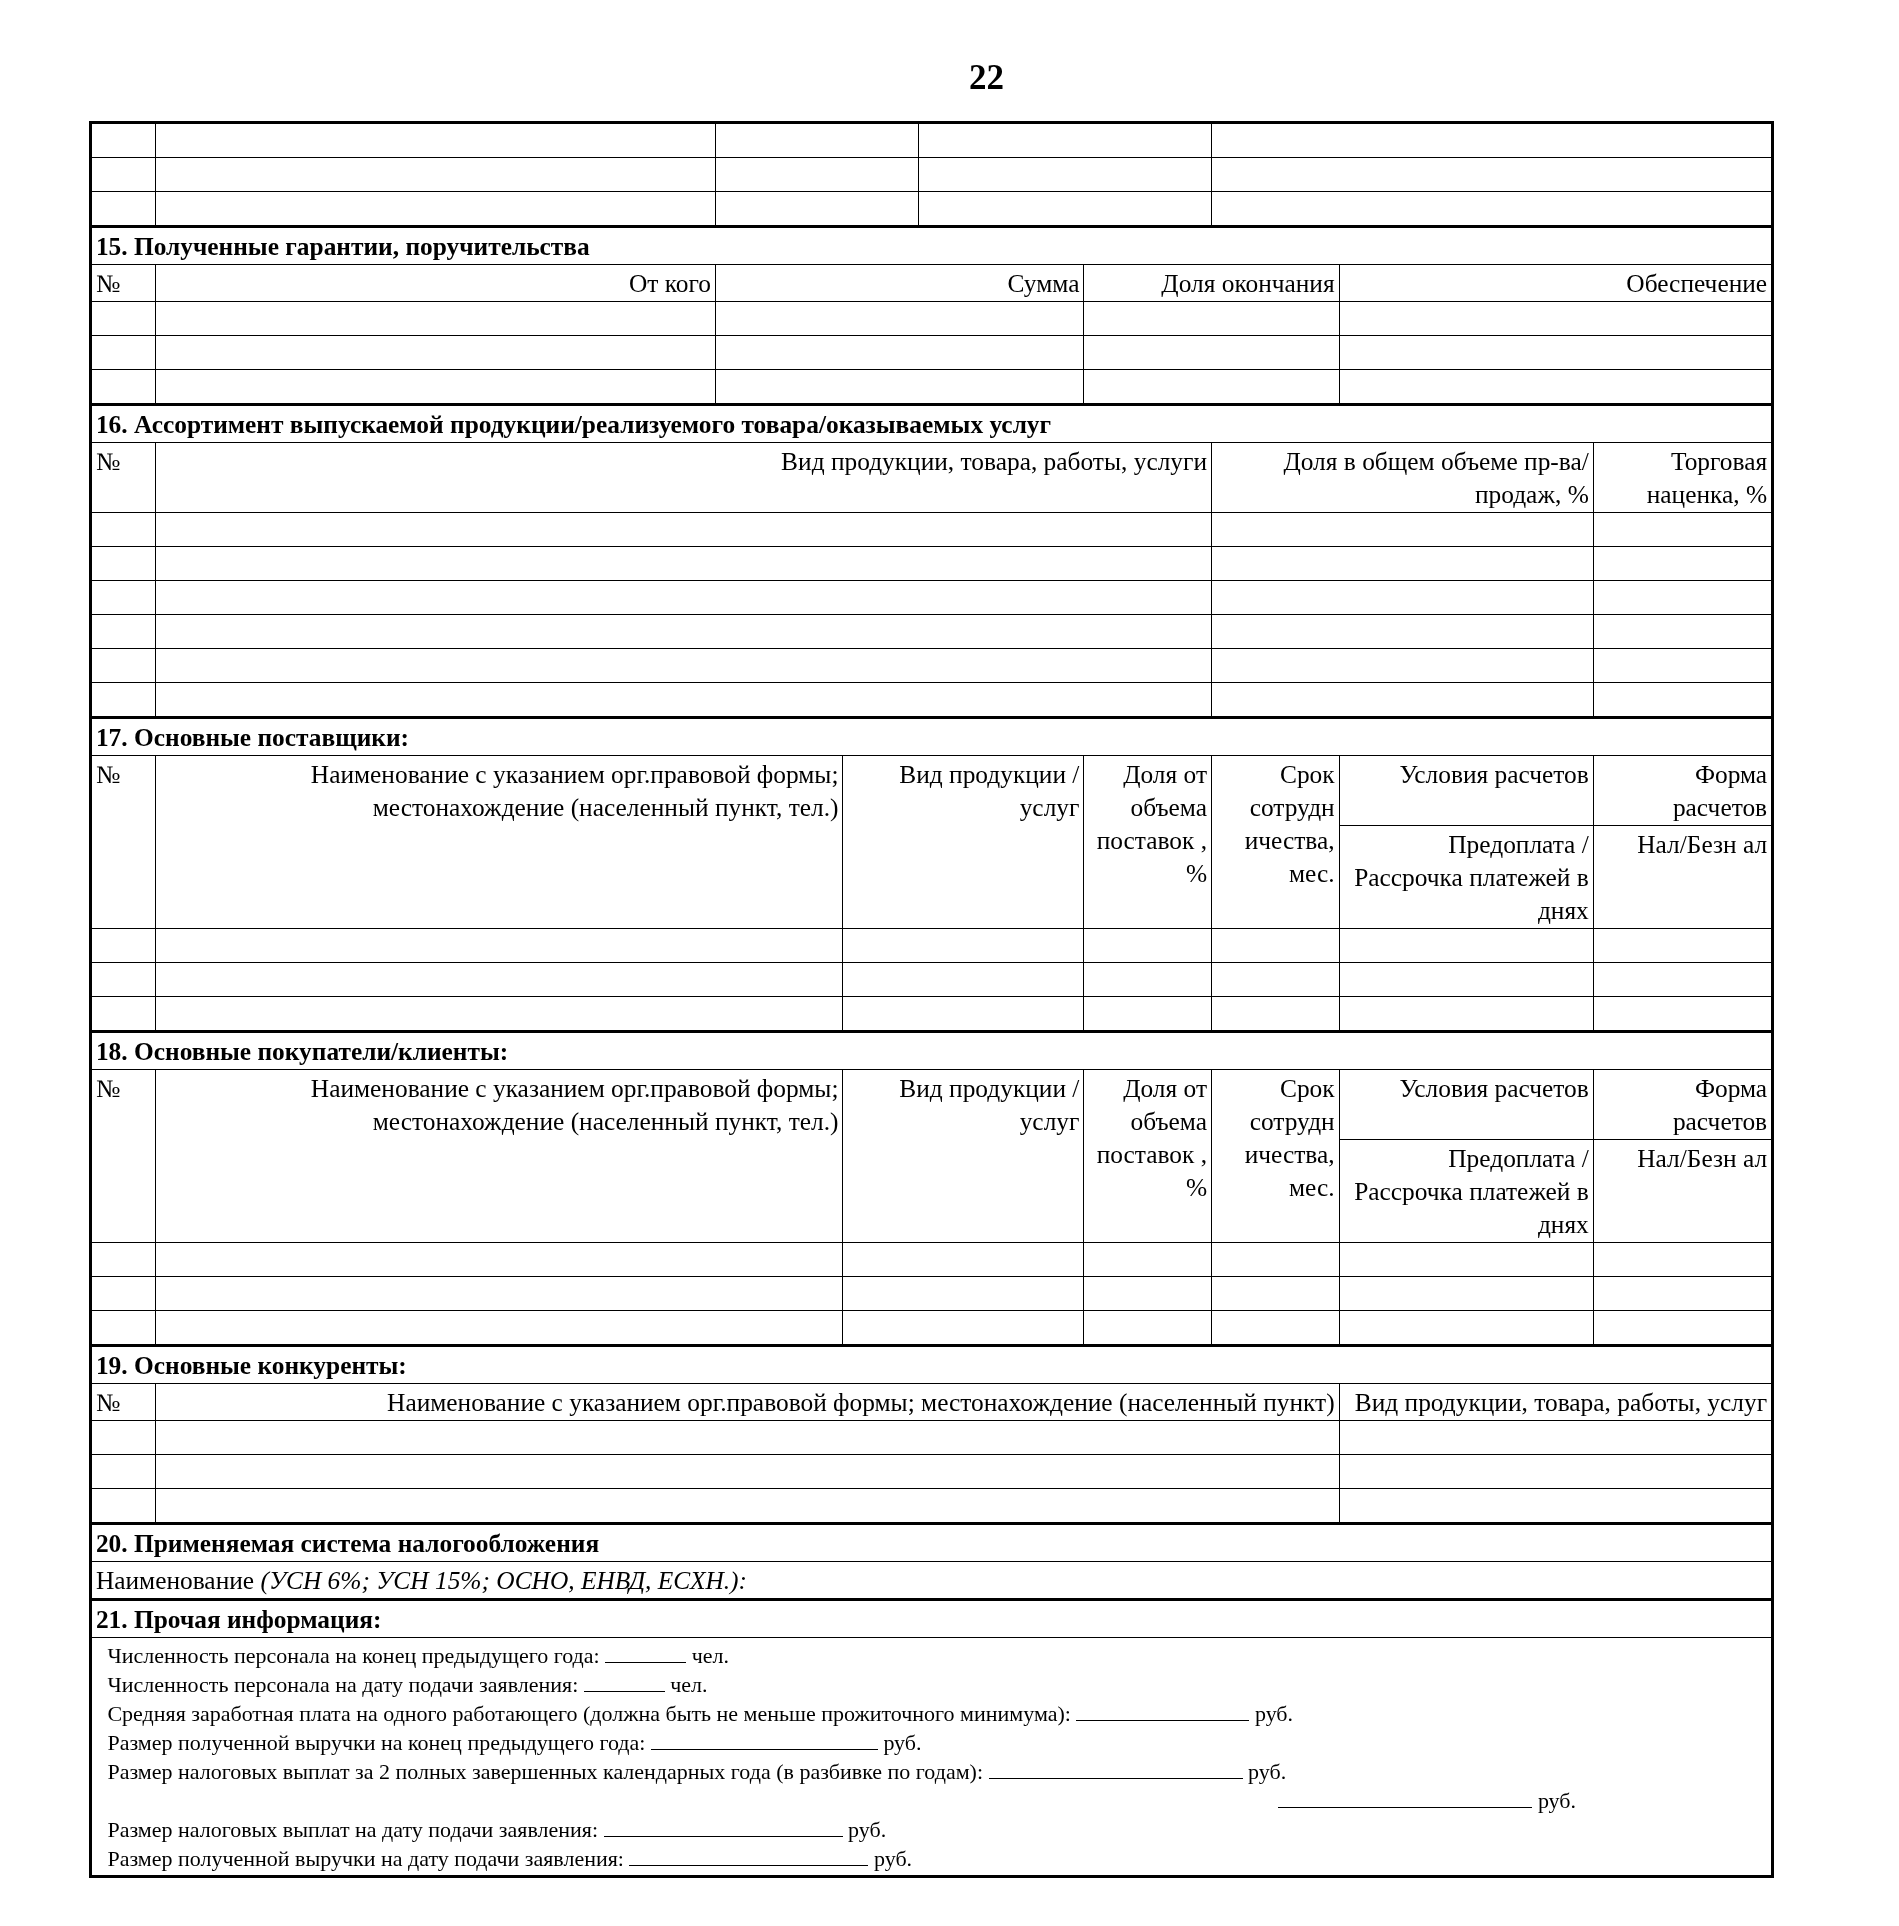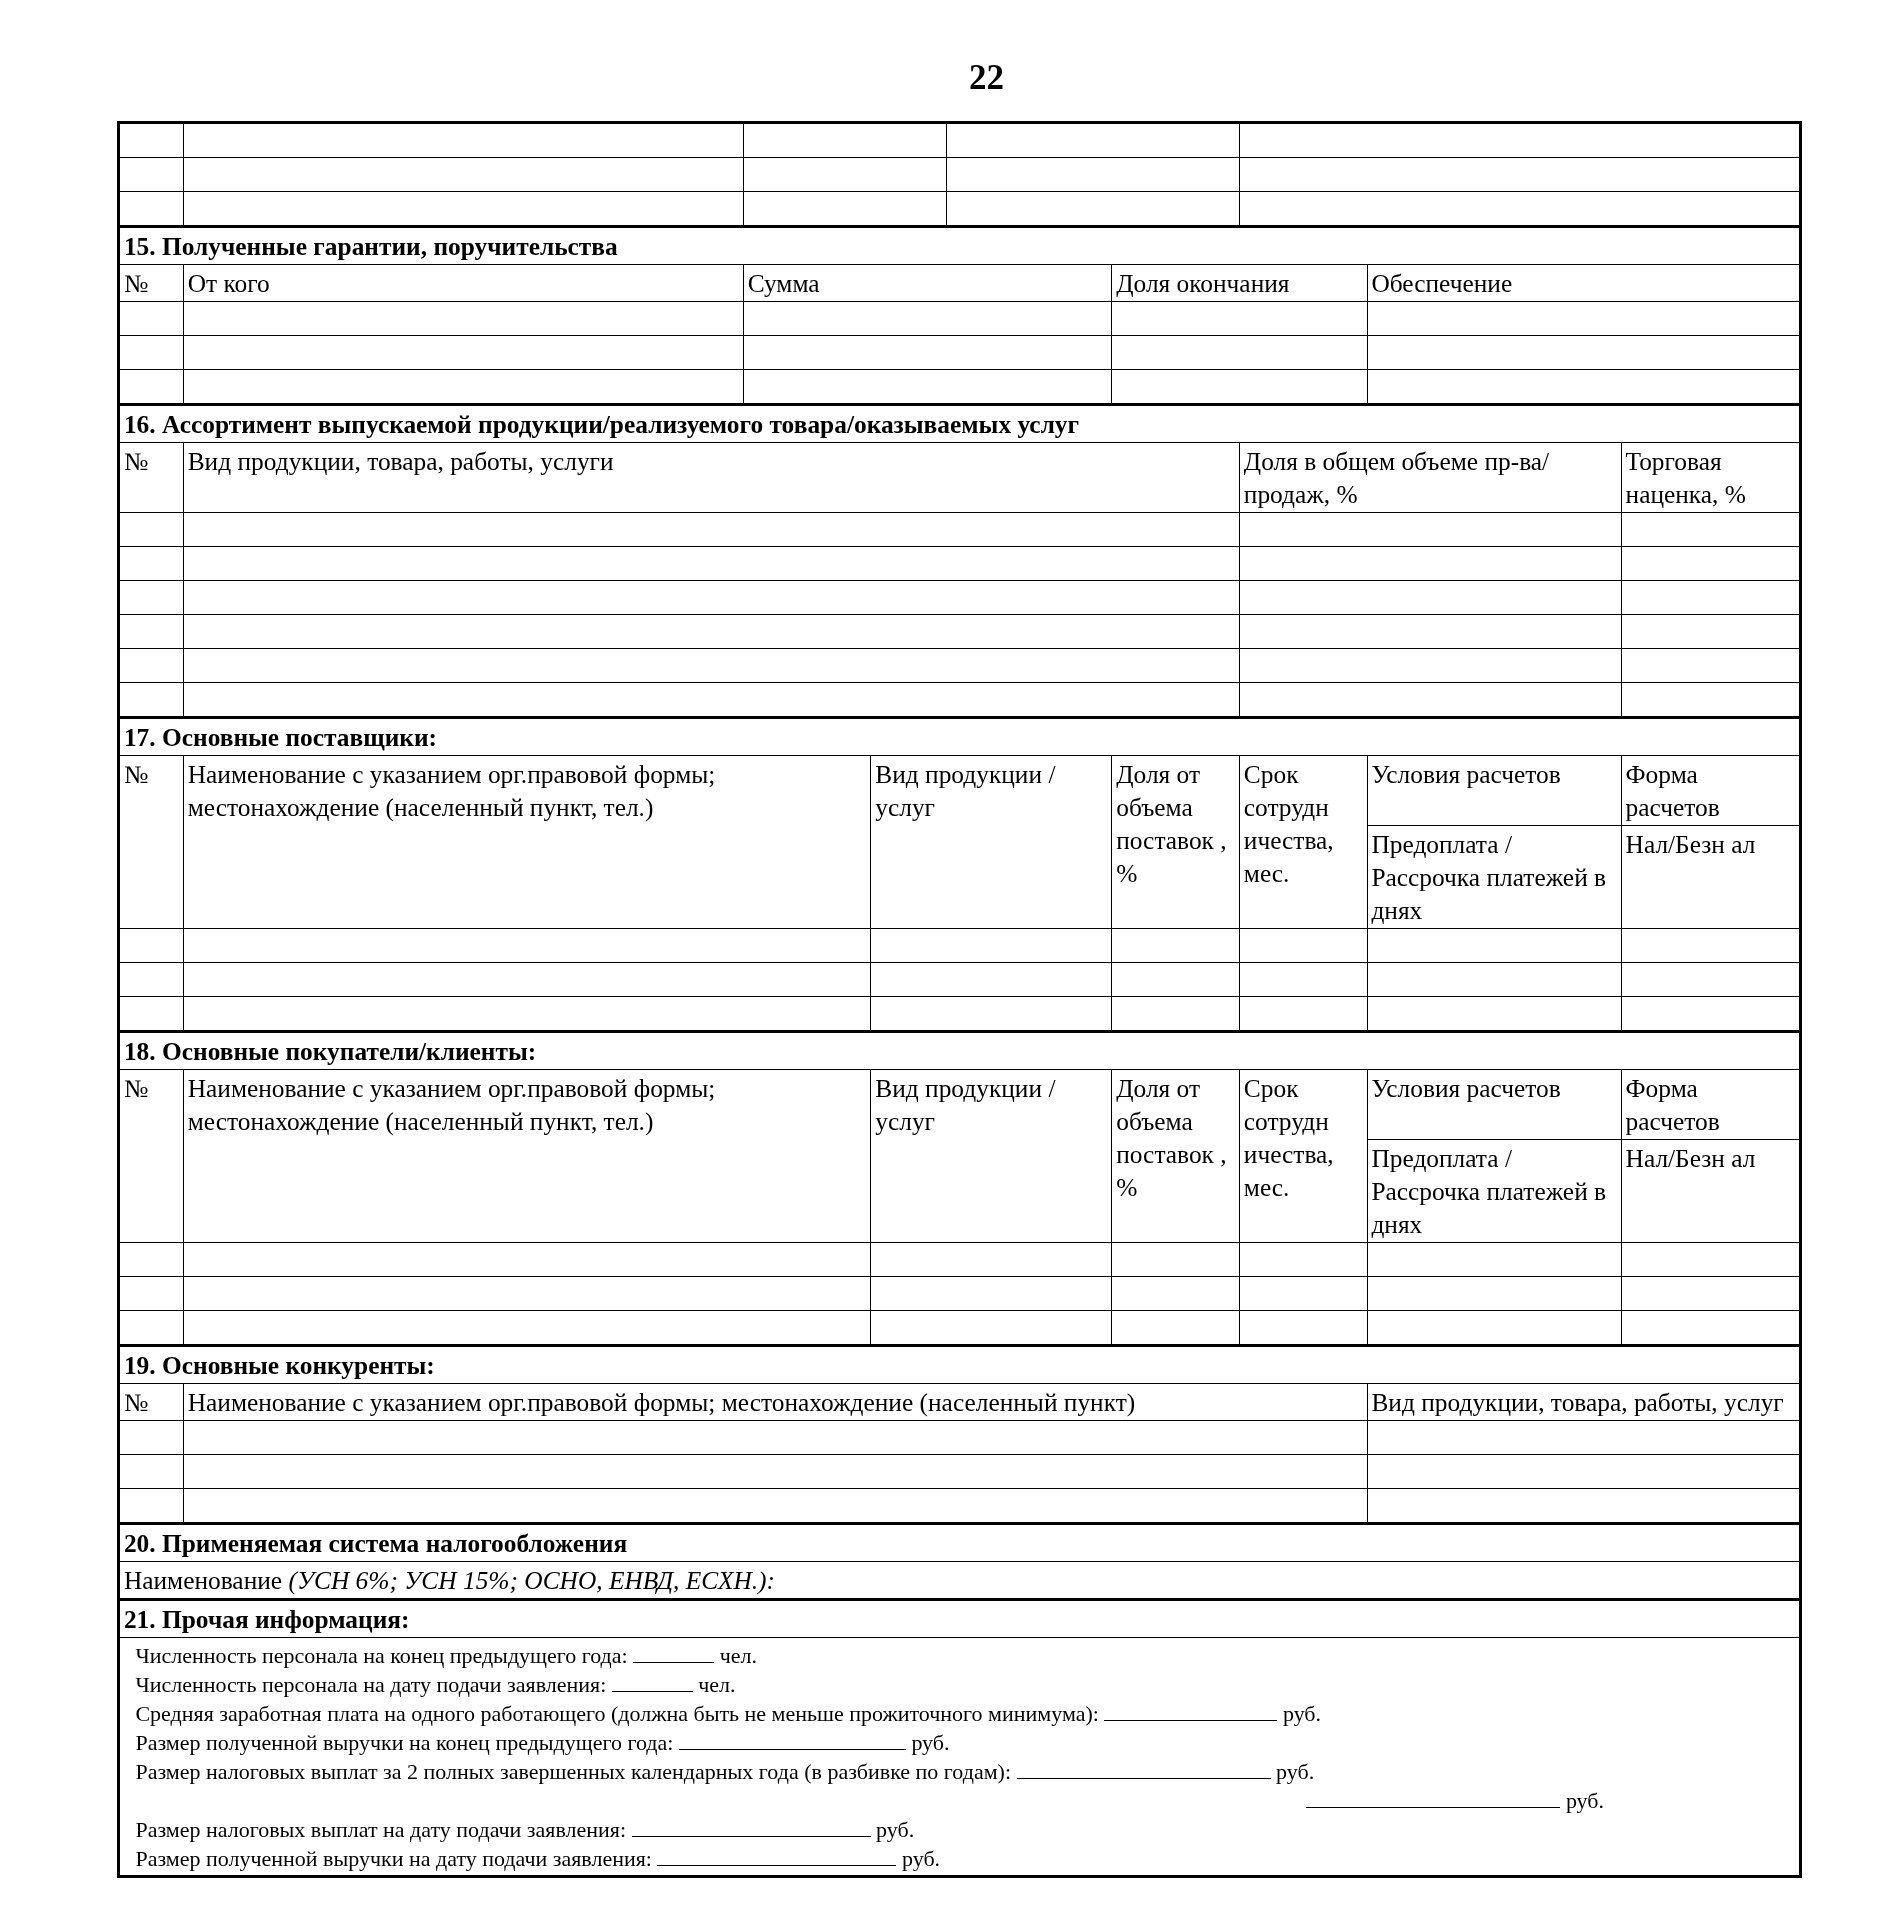--- a/index.html
+++ b/index.html
@@ -1,25 +1,25 @@
 <!DOCTYPE html>
 <html style="font-size:6.2px"><head>
 <meta charset="utf-8">
 <style>
   html, body { margin:0; padding:0; background:#ffffff; }
   body { width:1899px; height:2717px; position:relative; overflow:hidden;
          font-family:"Liberation Serif","DejaVu Serif",serif; color:#000; }
   .page-num { position:absolute; top:58px; left:0; width:1899px; text-align:center;
               font-size:35px; font-weight:bold;padding-left:37px; }
   .form { position:absolute; left:89px; top:121px; width:1685px; border:2.3px solid #000;
-          box-sizing:border-box;margin-left:28px; }
+          box-sizing:border-box; }
   table { border-collapse:collapse; width:100%; table-layout:fixed; }
   td, th { border:1.5px solid #000; font-size:25.4px; font-weight:normal; padding:1.5px 3.9px;
            vertical-align:top; line-height:1.3; }
-  td.c { text-align:left; }
+  td.c { text-align:right; }
   tr.row td { height:30px; }
   tr.sec td { font-weight:bold; text-align:left; height:30px; border-top:3.1px solid #000; }
   .info td { font-size:22px; line-height:1.32; padding:2.3px 15.4px 2.3px 15.4px; }
   .info .line { white-space:nowrap; }
   .blank { display:inline-block; border-bottom:1.9px solid #000; height:0.9em; vertical-align:baseline; }
   .it { font-style:italic; }
 </style>
 </head>
 <body>
 

